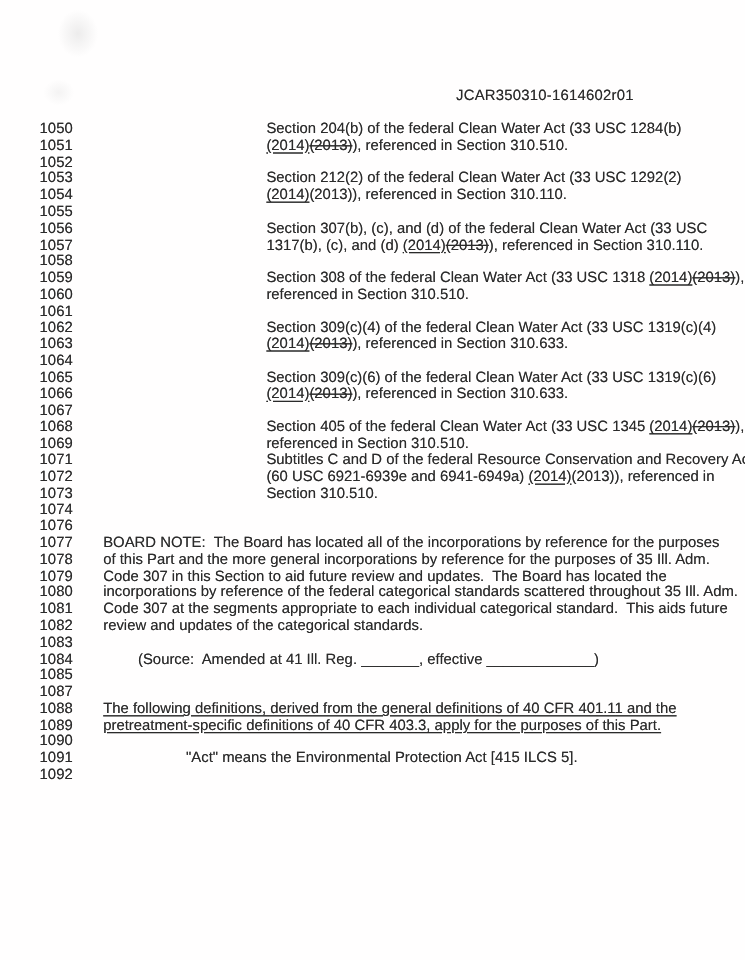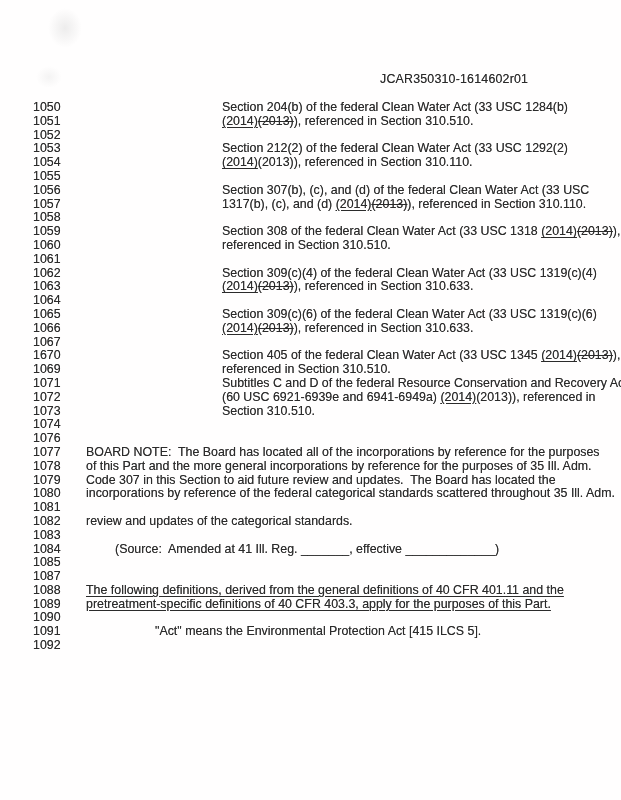--- a/index.html
+++ b/index.html
@@ -89,32 +89,32 @@
       <div class="line"><span class="num">1058</span></div>
       <div class="line"><span class="num">1059</span><span class="content ind-para"><span>Section 308 of the federal Clean Water Act (33 USC 1318 </span><span class="u">(2014)</span><span class="x">(2013)</span><span>),</span></span></div>
       <div class="line"><span class="num">1060</span><span class="content ind-para"><span>referenced in Section 310.510.</span></span></div>
       <div class="line"><span class="num">1061</span></div>
       <div class="line"><span class="num">1062</span><span class="content ind-para"><span>Section 309(c)(4) of the federal Clean Water Act (33 USC 1319(c)(4)</span></span></div>
       <div class="line"><span class="num">1063</span><span class="content ind-para"><span class="u">(2014)</span><span class="x">(2013)</span><span>), referenced in Section 310.633.</span></span></div>
       <div class="line"><span class="num">1064</span></div>
       <div class="line"><span class="num">1065</span><span class="content ind-para"><span>Section 309(c)(6) of the federal Clean Water Act (33 USC 1319(c)(6)</span></span></div>
       <div class="line"><span class="num">1066</span><span class="content ind-para"><span class="u">(2014)</span><span class="x">(2013)</span><span>), referenced in Section 310.633.</span></span></div>
       <div class="line"><span class="num">1067</span></div>
-      <div class="line"><span class="num">1670</span><span class="content ind-para"><span>Section 405 of the federal Clean Water Act (33 USC 1345 </span><span class="u">(2014)</span><span class="x">(2013)</span><span>),</span></span></div>
+      <div class="line"><span class="num">1068</span><span class="content ind-para"><span>Section 405 of the federal Clean Water Act (33 USC 1345 </span><span class="u">(2014)</span><span class="x">(2013)</span><span>),</span></span></div>
       <div class="line"><span class="num">1069</span><span class="content ind-para"><span>referenced in Section 310.510.</span></span></div>
       <div class="line"><span class="num">1071</span><span class="content ind-para"><span>Subtitles C and D of the federal Resource Conservation and Recovery Act</span></span></div>
       <div class="line"><span class="num">1072</span><span class="content ind-para"><span>(60 USC 6921-6939e and 6941-6949a) </span><span class="u">(2014)</span><span>(2013)), referenced in</span></span></div>
       <div class="line"><span class="num">1073</span><span class="content ind-para"><span>Section 310.510.</span></span></div>
       <div class="line"><span class="num">1074</span></div>
       <div class="line"><span class="num">1076</span></div>
       <div class="line"><span class="num">1077</span><span class="content ind-flush"><span>BOARD NOTE:  The Board has located all of the incorporations by reference for the purposes</span></span></div>
       <div class="line"><span class="num">1078</span><span class="content ind-flush"><span>of this Part and the more general incorporations by reference for the purposes of 35 Ill. Adm.</span></span></div>
       <div class="line"><span class="num">1079</span><span class="content ind-flush"><span>Code 307 in this Section to aid future review and updates.  The Board has located the</span></span></div>
       <div class="line"><span class="num">1080</span><span class="content ind-flush"><span>incorporations by reference of the federal categorical standards scattered throughout 35 Ill. Adm.</span></span></div>
-      <div class="line"><span class="num">1081</span></div>
+      <div class="line"><span class="num">1081</span><span class="content ind-flush"><span>Code 307 at the segments appropriate to each individual categorical standard.  This aids future</span></span></div>
       <div class="line"><span class="num">1082</span><span class="content ind-flush"><span>review and updates of the categorical standards.</span></span></div>
       <div class="line"><span class="num">1083</span></div>
       <div class="line"><span class="num">1084</span><span class="content ind-sub"><span>(Source:  Amended at 41 Ill. Reg. _______, effective _____________)</span></span></div>
       <div class="line"><span class="num">1085</span></div>
       <div class="line"><span class="num">1087</span></div>
       <div class="line"><span class="num">1088</span><span class="content ind-flush"><span class="u">The following definitions, derived from the general definitions of 40 CFR 401.11 and the</span></span></div>
       <div class="line"><span class="num">1089</span><span class="content ind-flush"><span class="u">pretreatment-specific definitions of 40 CFR 403.3, apply for the purposes of this Part.</span></span></div>
       <div class="line"><span class="num">1090</span></div>
       <div class="line"><span class="num">1091</span><span class="content ind-def"><span>"Act" means the Environmental Protection Act [415 ILCS 5].</span></span></div>
       <div class="line"><span class="num">1092</span></div>

